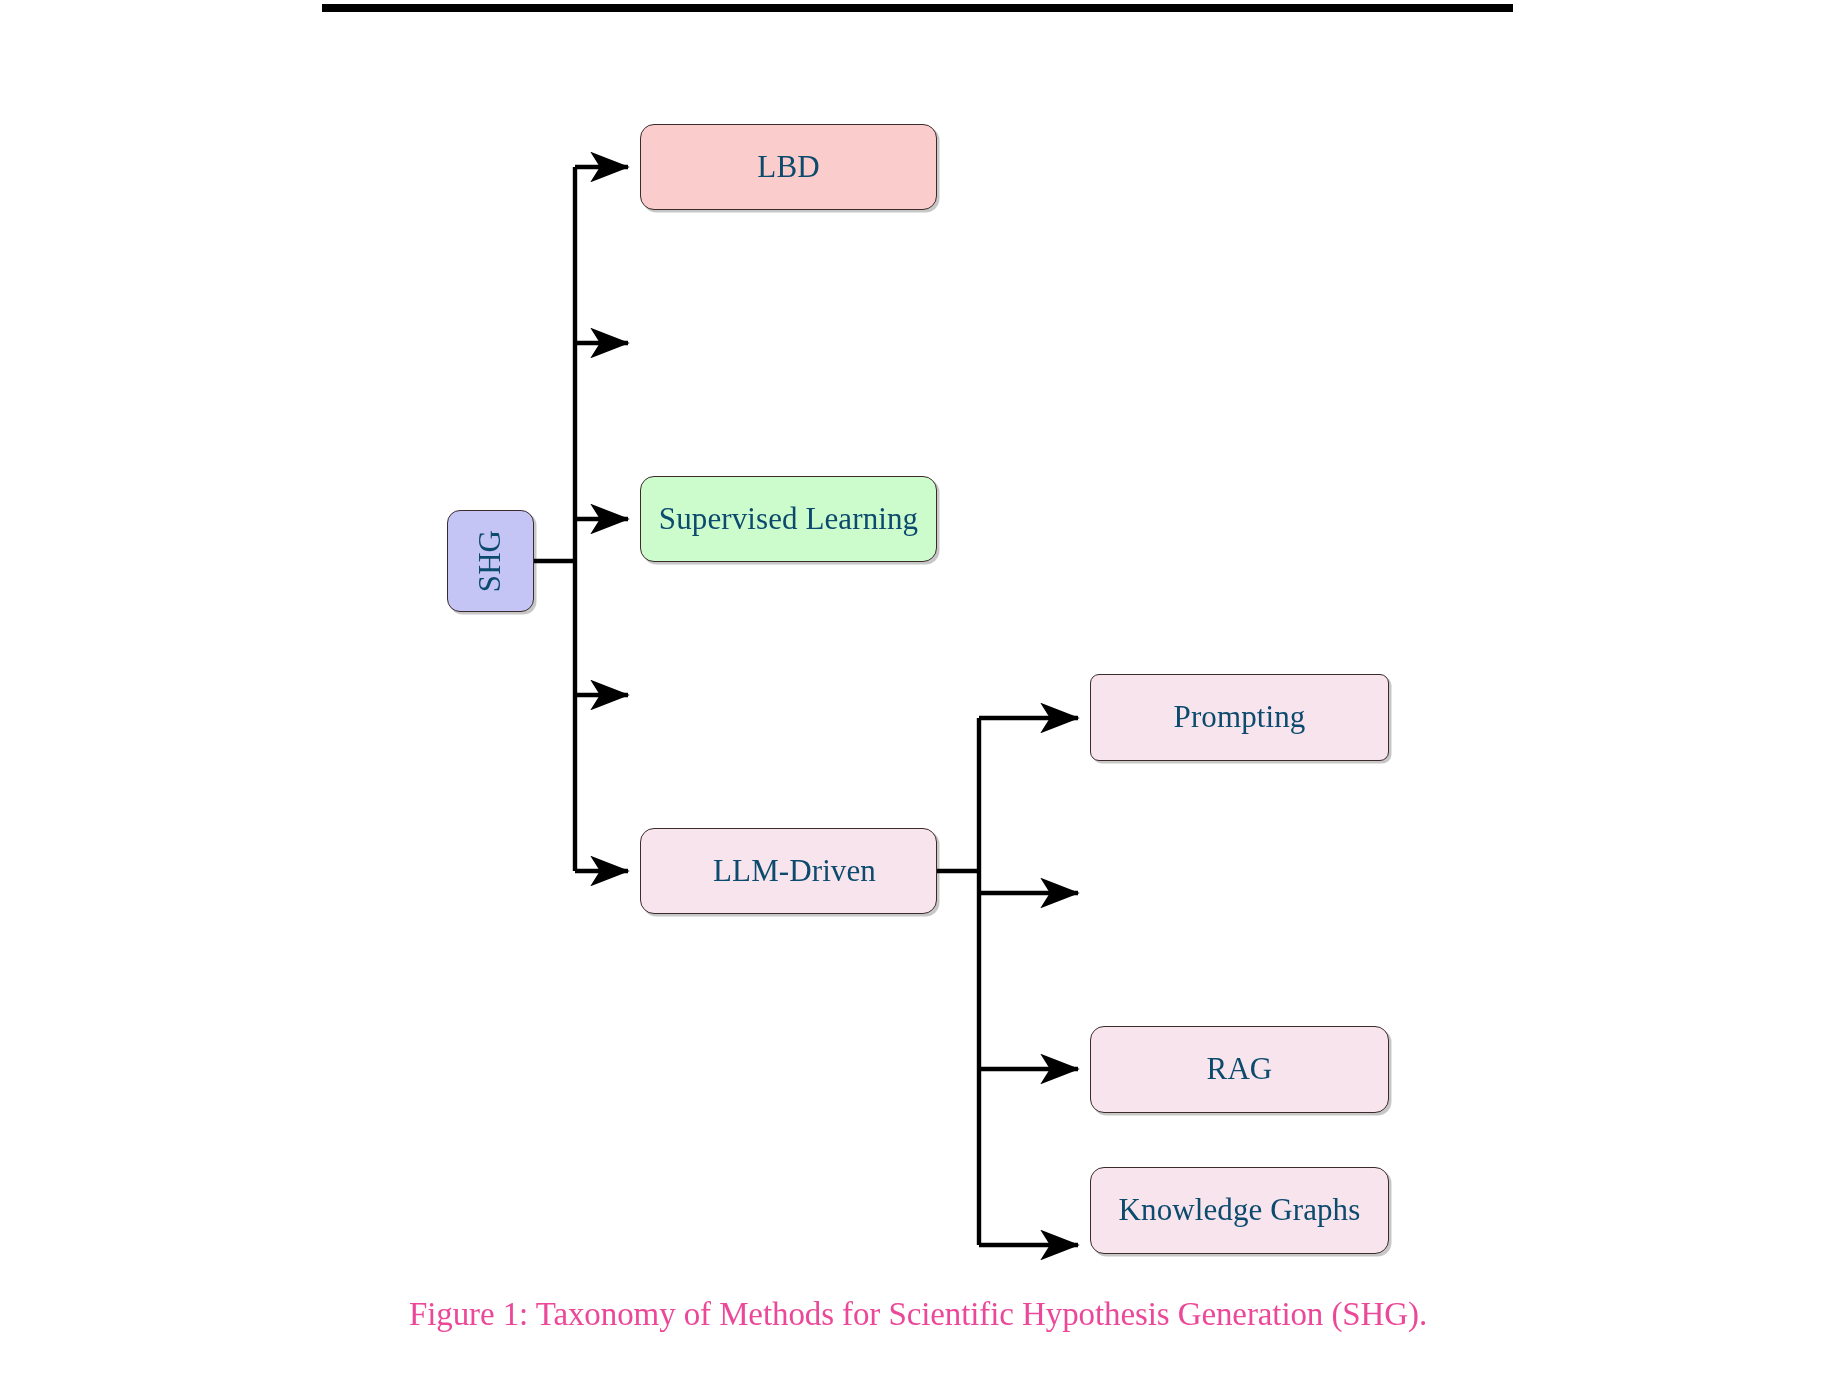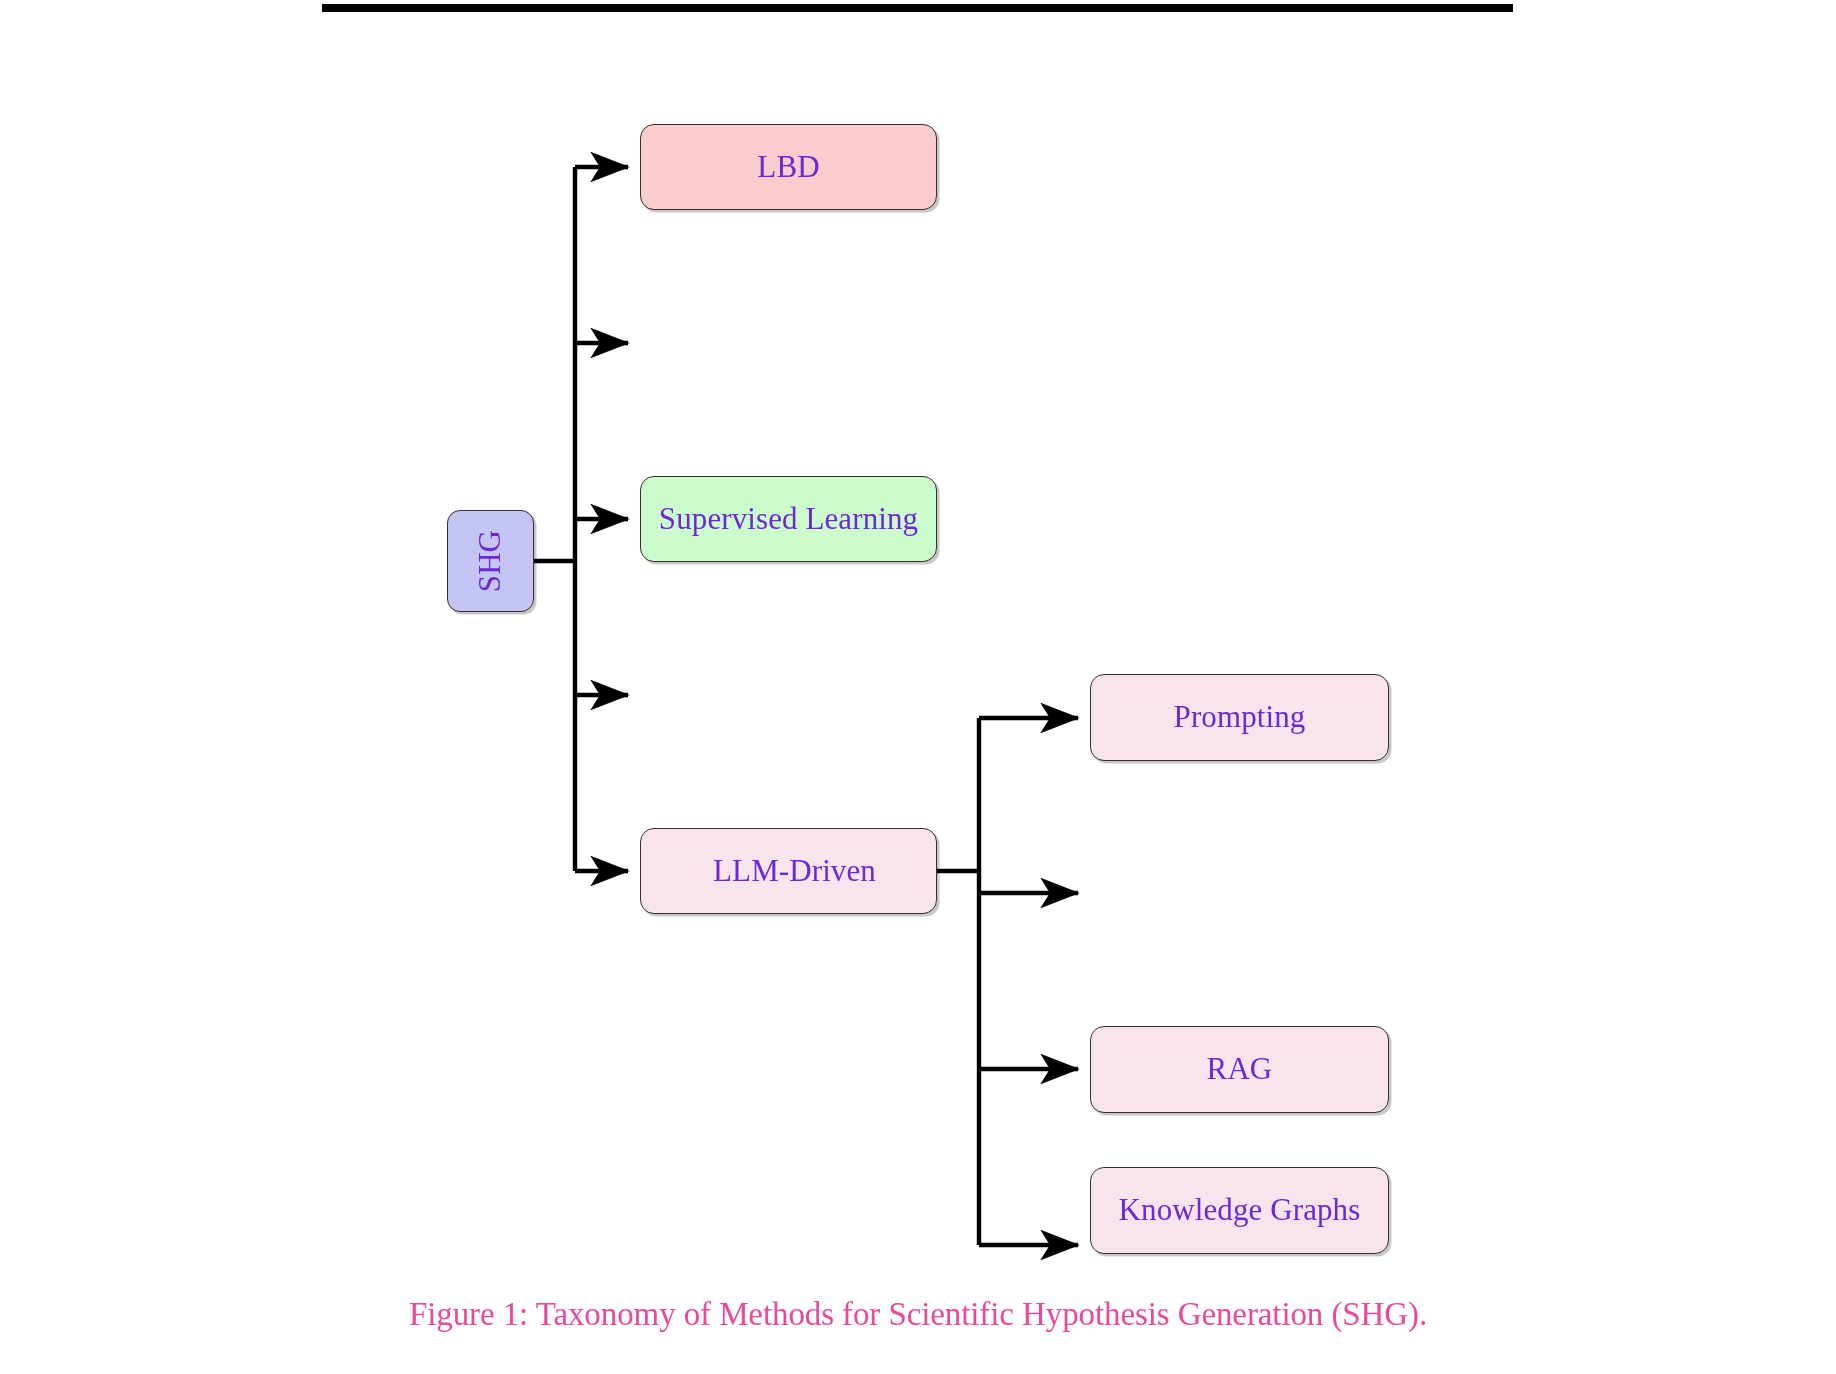--- a/index.html
+++ b/index.html
@@ -44,21 +44,21 @@
     border: 1.6px solid #3b2b2b;
     border-radius: 14px;
     display: flex;
     align-items: center;
     justify-content: center;
     box-shadow: 2.5px 2.5px 0 rgba(0,0,0,0.22);
     font-size: 31px;
     line-height: 1.1;
     letter-spacing: 0.1px;
     white-space: nowrap;
-    color: #6d28d9;
+    color: #0c4a6e;
   }
   .node-label {
     display: block;
   }
   
   #node-shg {
     left: 447px;
     top: 510px;
     width: 87px;
     height: 102px;
@@ -159,21 +159,21 @@
 
   <div class="node node-l" id="node-supervised" style="background:#ccfbcc;">
     <span class="node-label">Supervised Learning</span>
   </div>
 
 
   <div class="node node-l" id="node-llm" style="background:#f7e4ec;">
     <span class="node-label">LLM-Driven</span>
   </div>
 
-  <div class="node node-r" id="node-prompting" style="background:#f7e4ec;">
+  <div class="node node-r" id="node-prompting" style="background:#f7e4ec;border-radius:9px;">
     <span class="node-label">Prompting</span>
   </div>
 
 
   <div class="node node-r" id="node-rag" style="background:#f7e4ec;">
     <span class="node-label">RAG</span>
   </div>
 
   <div class="node node-r" id="node-kg" style="background:#f7e4ec;">
     <span class="node-label">Knowledge Graphs</span>

